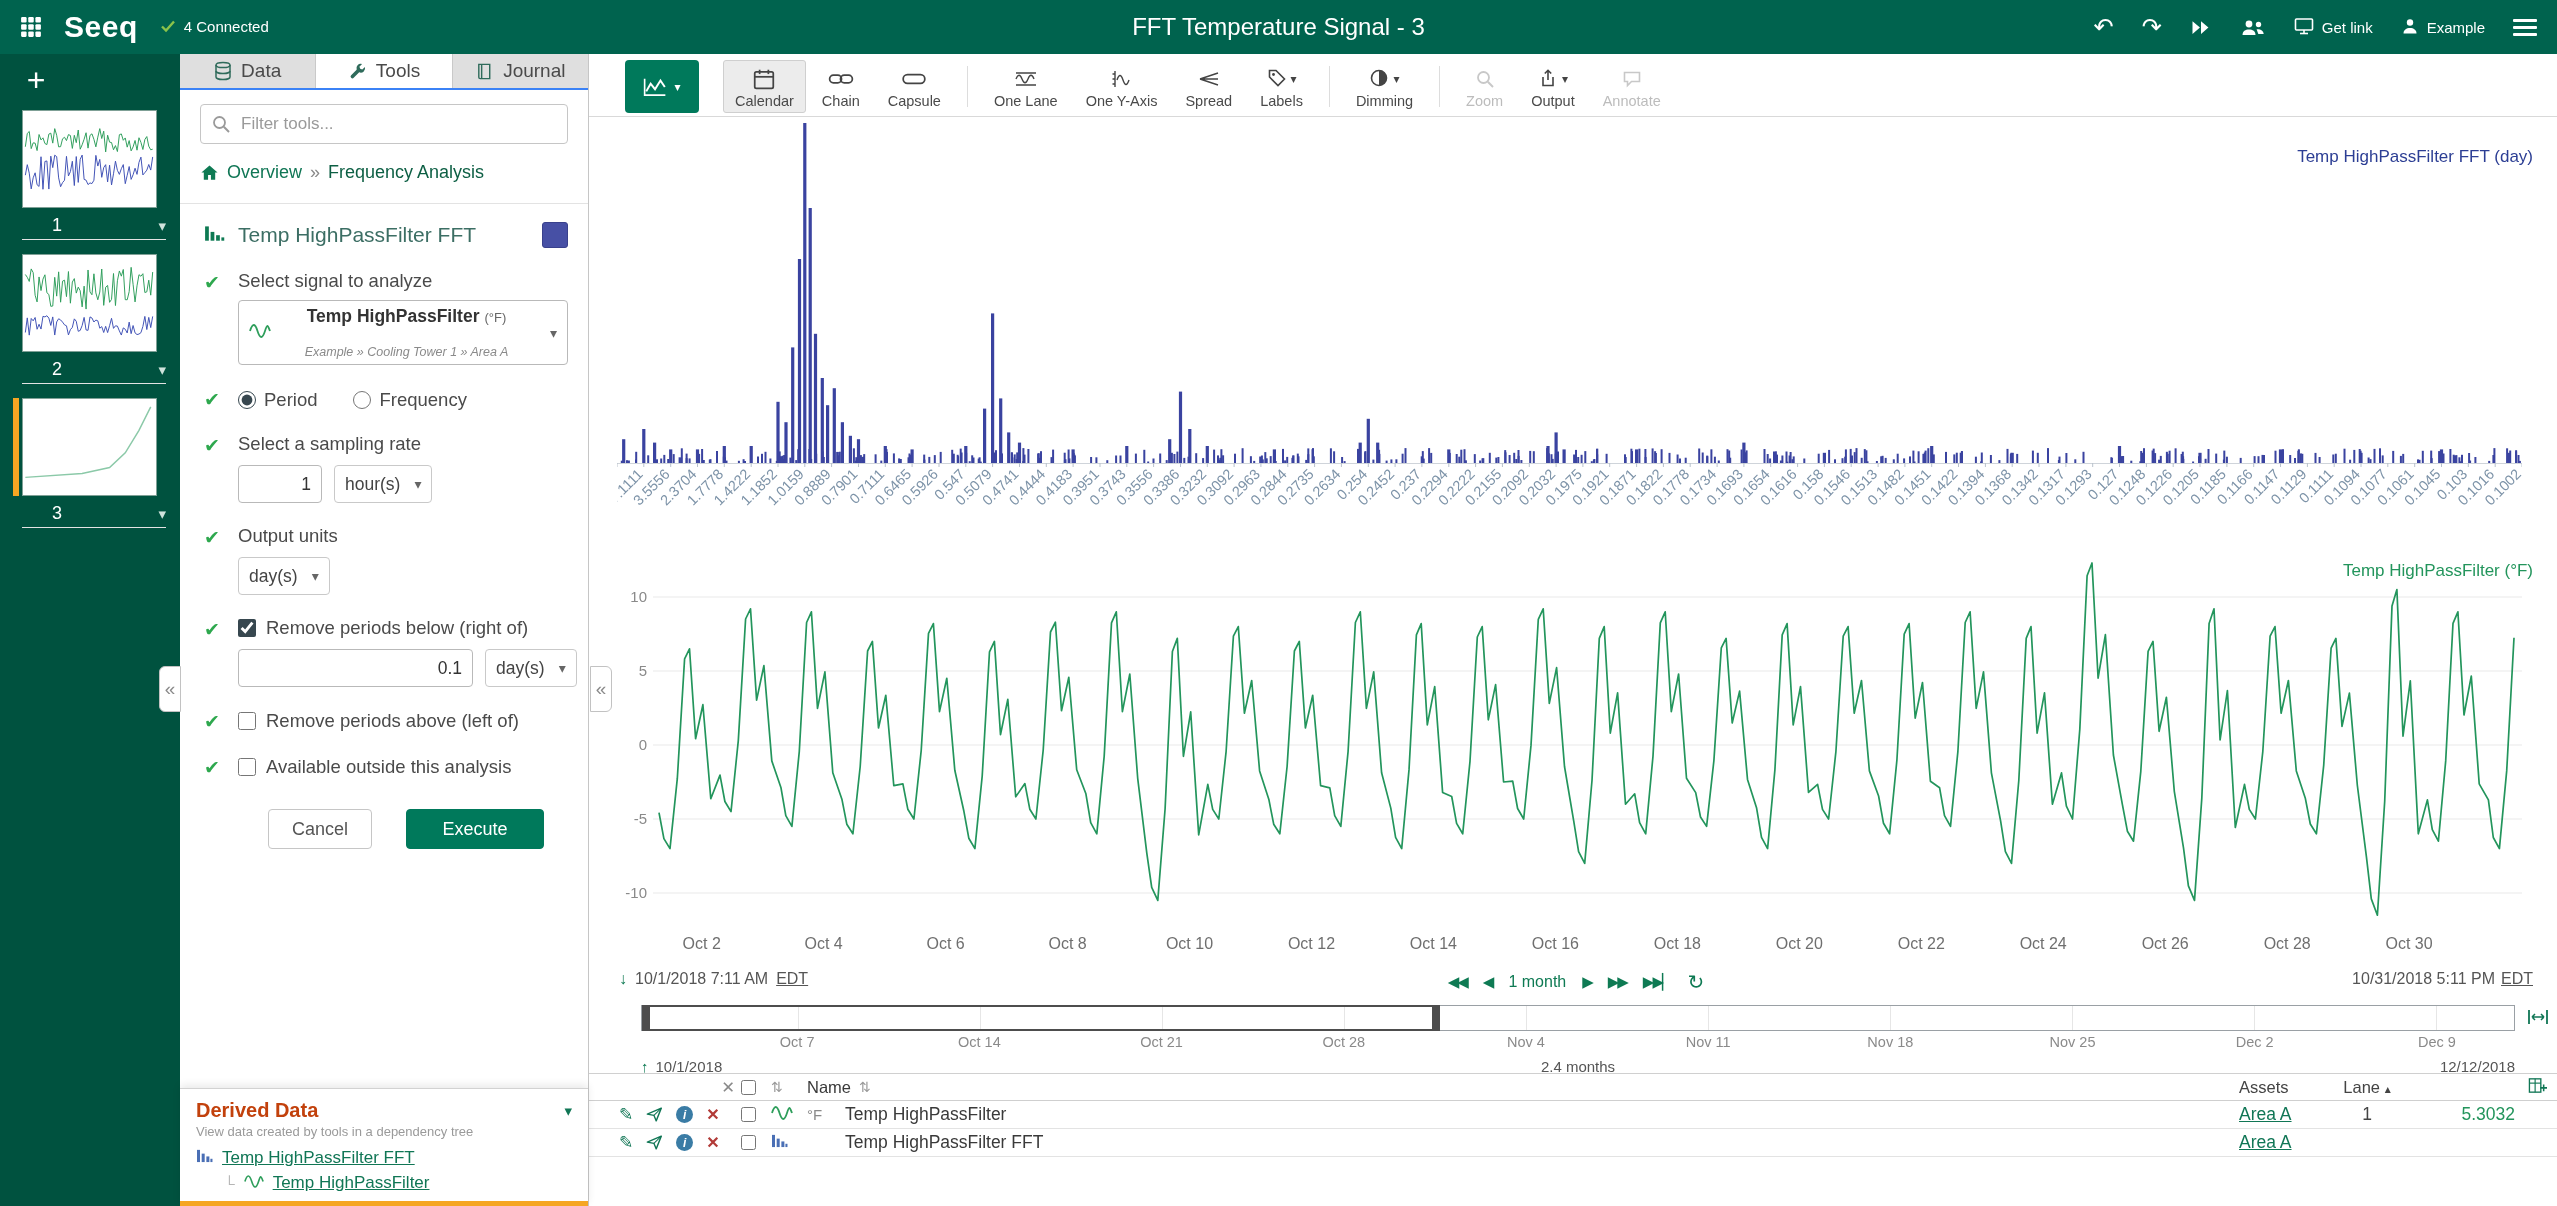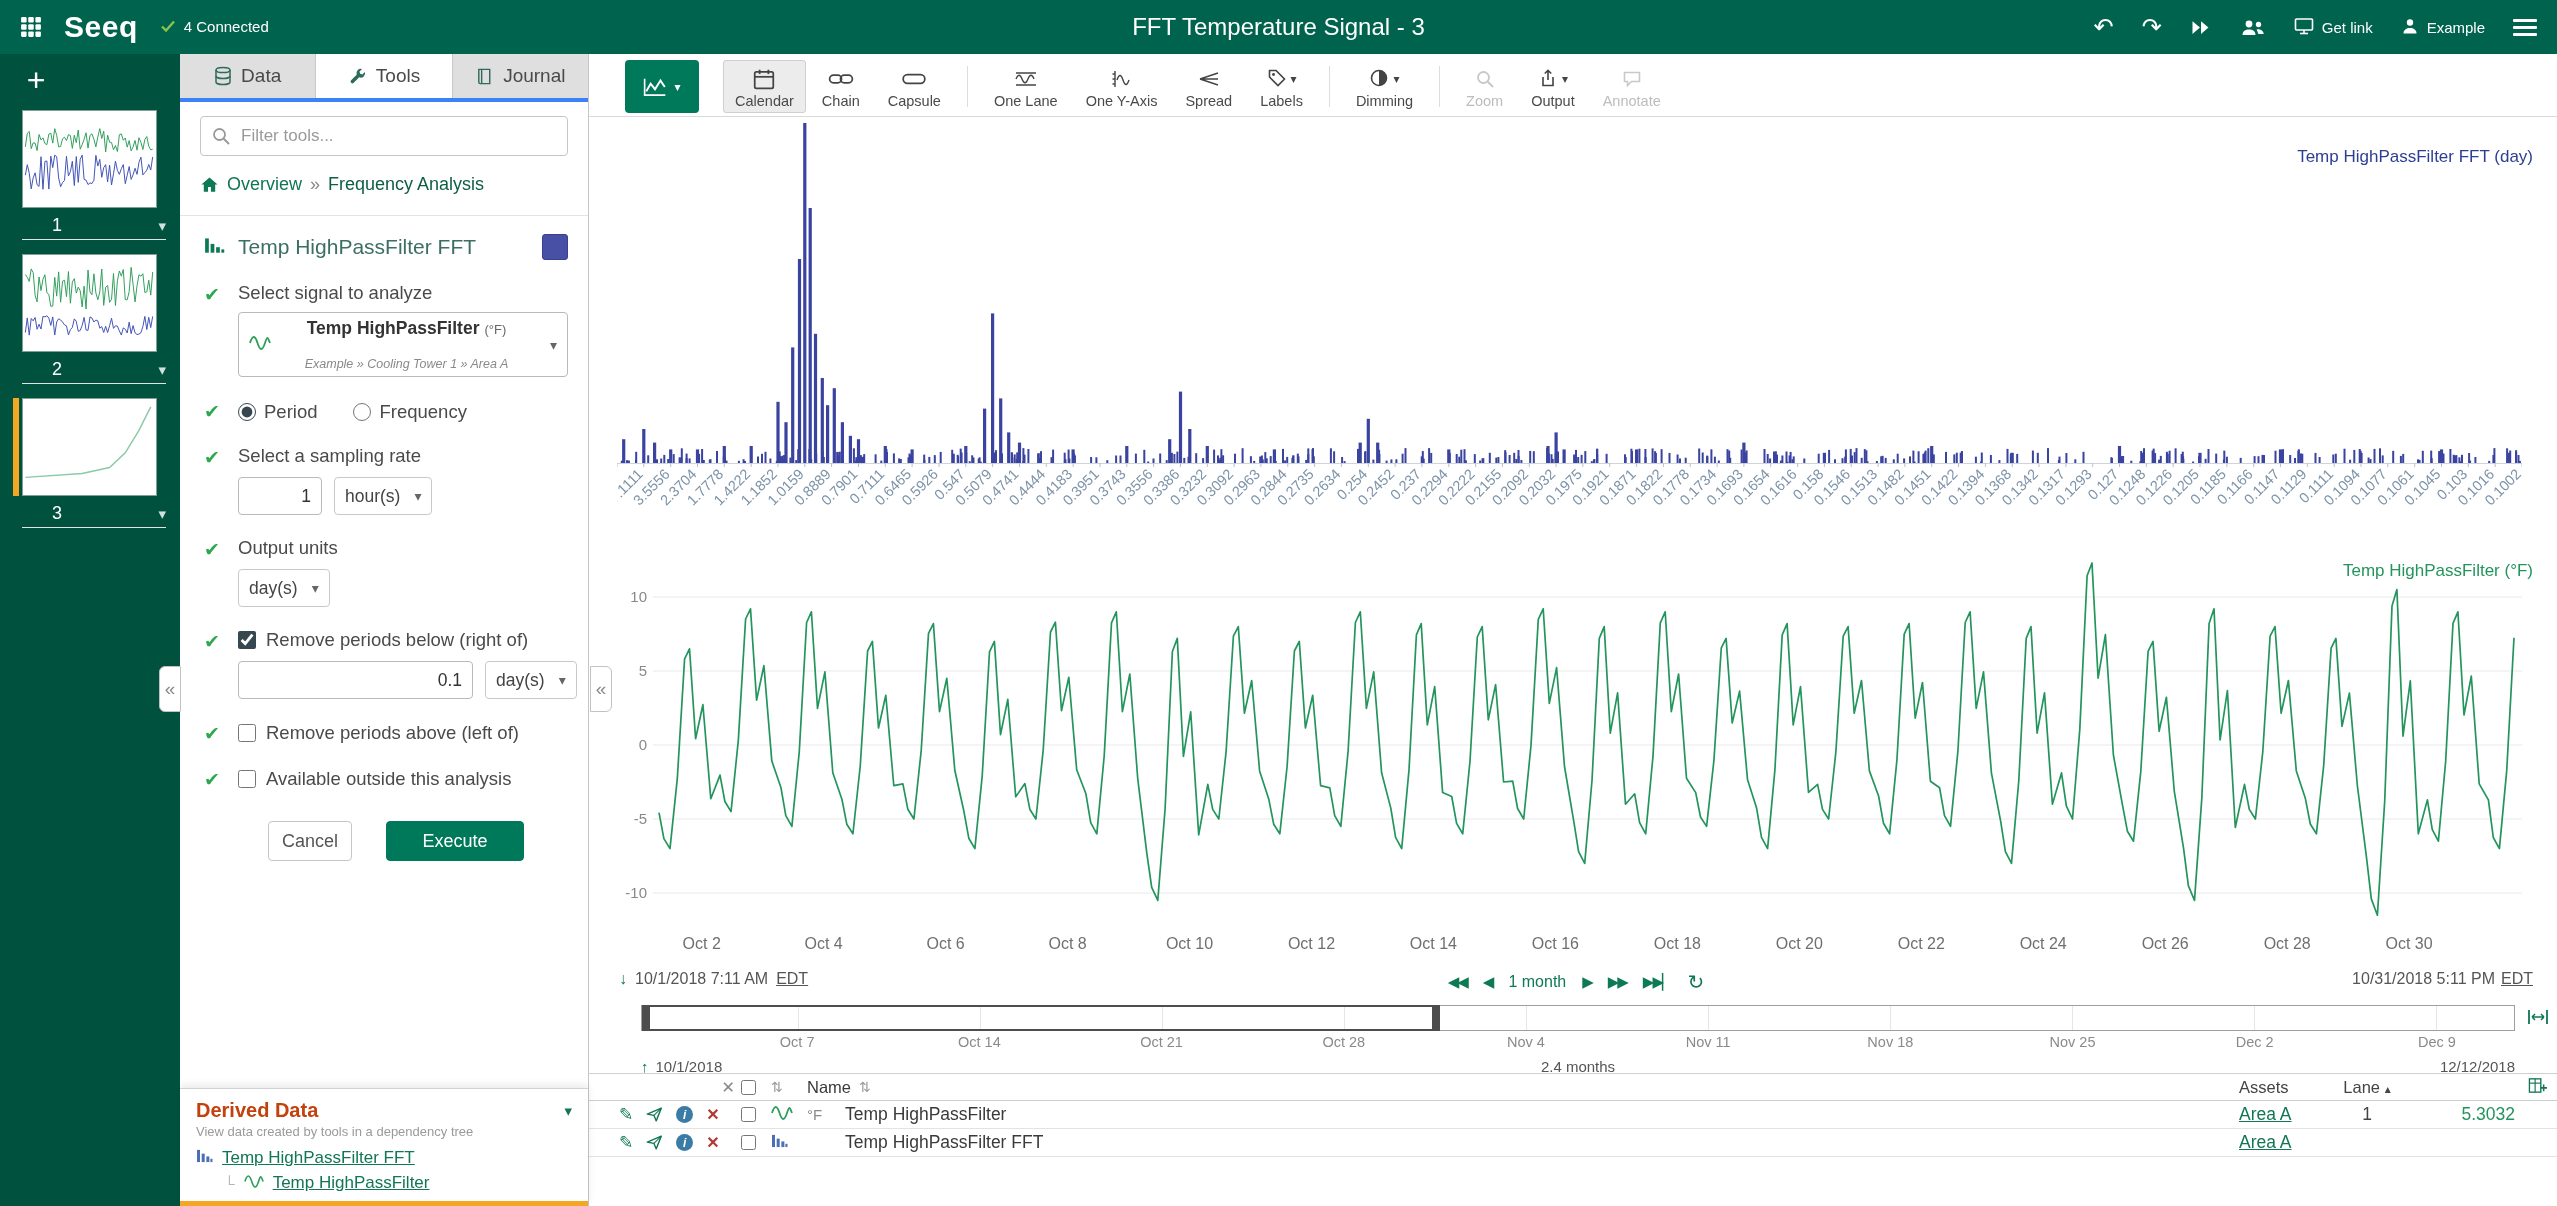--- a/index.html
+++ b/index.html
@@ -30,21 +30,21 @@
 .thumb .trow{display:flex;align-items:center;margin-top:4px}
 .thumb .num{color:#fff;font-size:18px}
 .thumb .chev{margin-left:auto;color:#cfe3dc;font-size:15px;cursor:pointer}
 .thumb.selected::before{content:'';position:absolute;left:-9px;top:0;width:6px;height:98px;background:#F5A623}
 
 
 .collapse-tab{position:absolute;width:22px;height:46px;background:#fff;border:1px solid #c2c2c2;border-radius:6px 0 0 6px;display:flex;align-items:center;justify-content:center;color:#8a8a8a;font-size:19px;cursor:pointer;z-index:6}
 
 
 .panel{width:409px;background:#fff;border-right:1px solid #c6c6c6;display:flex;flex-direction:column;flex:0 0 auto;position:relative}
-.tabs{display:flex;height:48px;background:#DFDFDF;border-bottom:4px solid #3b82f6;flex:0 0 auto}
+.tabs{display:flex;height:36px;background:#DFDFDF;border-bottom:2px solid #3b82f6;flex:0 0 auto}
 .tab{flex:1;display:flex;align-items:center;justify-content:center;gap:9px;font-size:19px;color:#4a4a4a;border-right:1px solid #c9c9c9;cursor:pointer}
 .tab:last-child{border-right:none}
 .tab .ticon{color:#2F6B5B;display:flex}
 .tab.active{background:#fff}
 .searchwrap{margin:14px 20px 0;position:relative}
 .searchwrap input{width:100%;height:40px;border:1px solid #c6c6c6;border-radius:4px;padding:0 10px 0 40px;font-size:17px;color:#555;font-family:inherit}
 .searchwrap input::placeholder{color:#9a9a9a}
 .searchwrap .mag{position:absolute;left:11px;top:10px;color:#9a9a9a}
 .breadcrumb{margin:18px 20px 0;display:flex;align-items:center;gap:8px;font-size:18px}
 .breadcrumb .home{color:#0E7A53;display:flex}
@@ -69,21 +69,21 @@
 .radiorow label{display:flex;align-items:center;gap:8px;font-size:18.5px;color:#4a4a4a;cursor:pointer}
 input[type=radio],input[type=checkbox]{width:18px;height:18px;accent-color:#37474f;cursor:pointer}
 .inrow{display:flex;align-items:center;gap:12px;margin-top:10px}
 .tin{height:38px;border:1px solid #b9b9b9;border-radius:4px;font-size:17.5px;color:#333;text-align:right;padding:0 10px;font-family:inherit}
 .tin.small{width:84px}
 .tin.wide{width:235px}
 .unit-drop{height:38px;border:1px solid #c9c9c9;border-radius:4px;display:flex;align-items:center;padding:0 10px;font-size:17.5px;color:#444;cursor:pointer;gap:6px;background:#fff}
 .cbrow{display:flex;align-items:center;gap:10px;font-size:18.5px;color:#4a4a4a}
 .btnrow{margin:30px 20px 0 88px;display:flex;gap:34px}
 .btn{height:40px;border-radius:4px;font-size:18px;display:flex;align-items:center;justify-content:center;cursor:pointer;font-family:inherit}
-.btn.cancel{width:84px;background:#fff;border:1px solid #c6c6c6;color:#555}
+.btn.cancel{width:104px;background:#fff;border:1px solid #c6c6c6;color:#555}
 .btn.execute{width:138px;background:#00795B;border:1px solid #00795B;color:#fff}
 .derived{margin-top:auto;border-top:1px solid #d2d2d2;box-shadow:0 -3px 8px rgba(0,0,0,.09);padding:10px 16px 8px;border-bottom:5px solid #F5A623}
 .dv-head{display:flex;align-items:center}
 .dv-title{color:#c2410c;font-size:20px;font-weight:bold}
 .dv-chev{margin-left:auto;color:#107655;font-size:15px;cursor:pointer}
 .dv-sub{font-size:13px;color:#9a9a9a;margin-top:2px}
 .dv-item{display:flex;align-items:center;gap:9px;margin-top:9px;font-size:17px}
 .dv-item.indent{margin-left:28px;margin-top:5px}
 .dv-link{color:#107655;text-decoration:underline;cursor:pointer}
 .treeglyph{color:#b5b5b5;font-size:15px}

